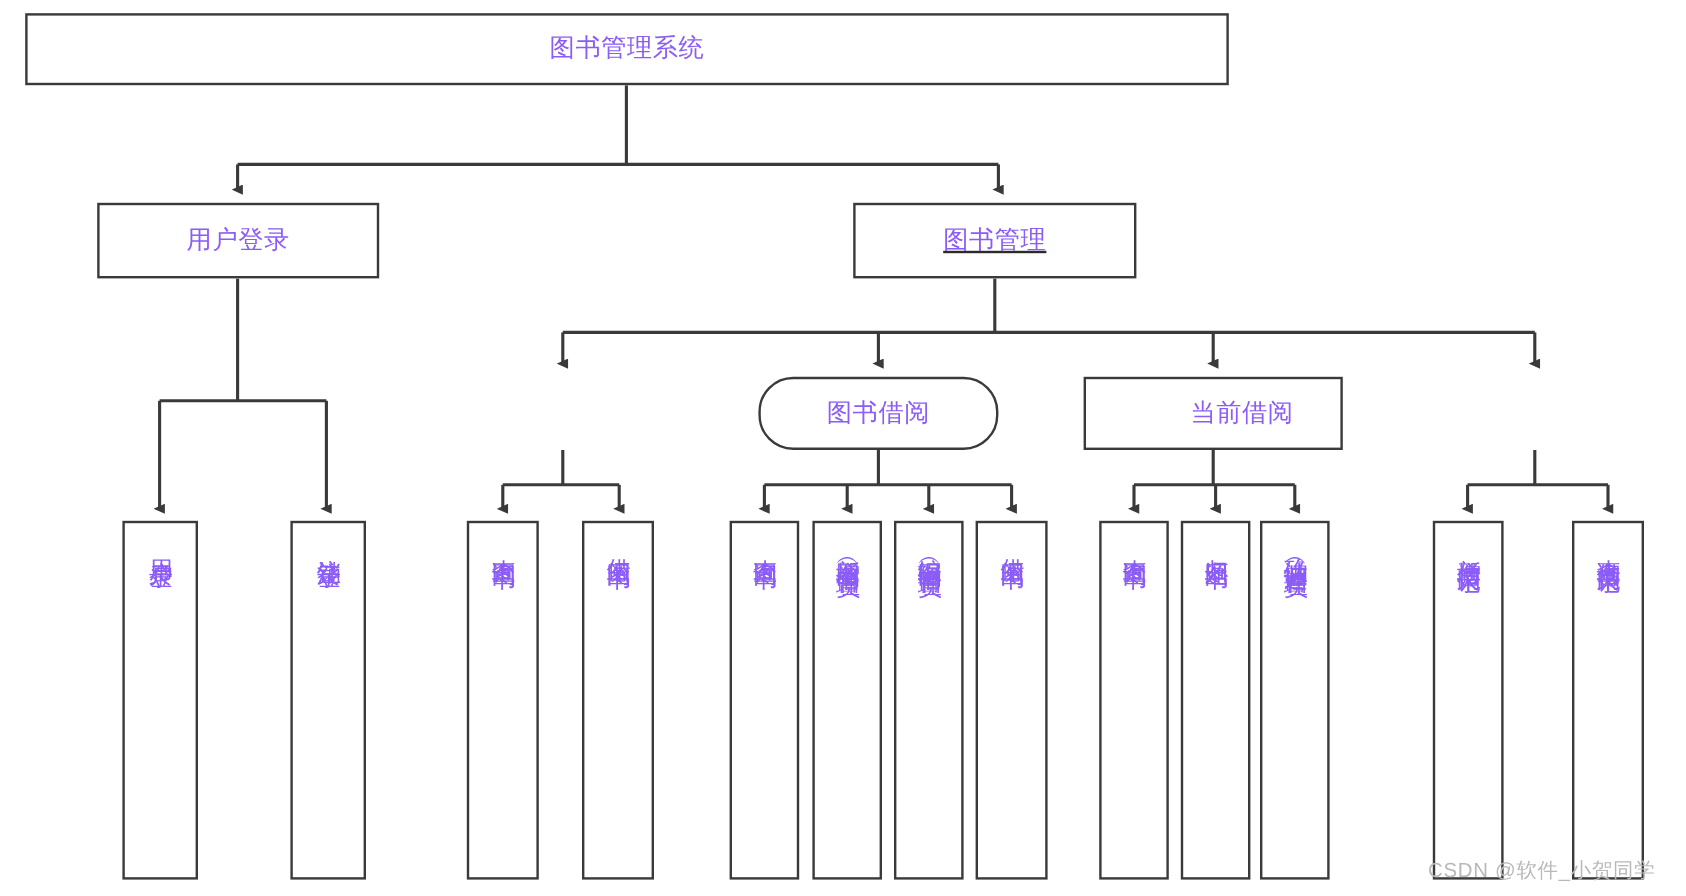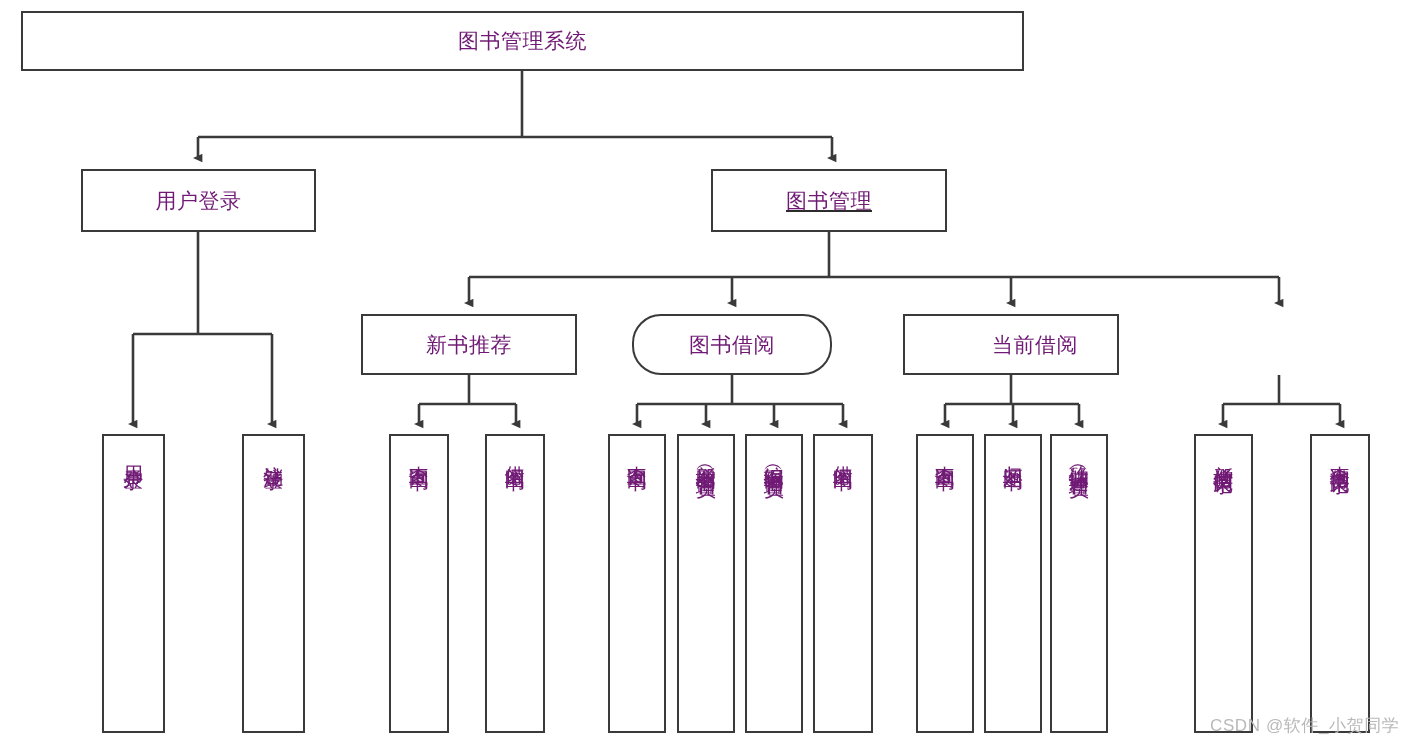--- a/index.html
+++ b/index.html
@@ -22,21 +22,21 @@
     align-items:center;
     justify-content:center;
     color:#2b2b2b;
   }
   .node-label{
     font-size:21px;
     line-height:1.32;
     letter-spacing:0.5px;
     white-space:pre-line;
     text-align:center;
-    color:#701a75;
+    color:#8b5cf6;
   }
   
   .node.horiz .node-label{writing-mode:horizontal-tb;}
   
   .node.vert{align-items:flex-start;padding-top:14px;}
   .node.vert .node-label{
     writing-mode:vertical-rl;
     text-orientation:upright;
     font-size:20px;
     line-height:1.12;
@@ -113,23 +113,20 @@
     <span class="node-label">图书管理系统</span>
   </div>
 
   <div class="node horiz" style="left:81px;top:169px;width:235px;height:63px;">
     <span class="node-label">用户登录</span>
   </div>
   <div class="node horiz" style="left:711px;top:169px;width:236px;height:63px;text-decoration:underline;">
     <span class="node-label">图书管理</span>
   </div>
 
-  <div class="node horiz" style="left:361px;top:314px;width:216px;height:61px;">
-    <span class="node-label">新书推荐</span>
-  </div>
   <div class="node horiz" style="left:632px;top:314px;width:200px;height:61px;border-radius:29px;">
     <span class="node-label">图书借阅</span>
   </div>
   <div class="node horiz" style="left:903px;top:314px;width:216px;height:61px;padding-left:48px;">
     <span class="node-label">当前借阅</span>
   </div>
 
   <div class="node vert" style="left:102px;top:434px;width:63px;height:299px;">
     <span class="node-label">用户登录</span>
   </div>
@@ -167,15 +164,15 @@
     <span class="node-label">确认归还（管理员）</span>
   </div>
 
   <div class="node vert" style="left:1194px;top:434px;width:59px;height:299px;">
     <span class="node-label">新增借阅记录</span>
   </div>
   <div class="node vert" style="left:1310px;top:434px;width:60px;height:299px;">
     <span class="node-label">查询借阅记录</span>
   </div>
 
-  <div class="watermark" style="left:1190px;top:714px;margin-left:20px;">CSDN @软件_小贺同学</div>
+  <div class="watermark" style="left:1190px;top:714px;">CSDN @软件_小贺同学</div>
 
 </div>
 
 </body></html>

